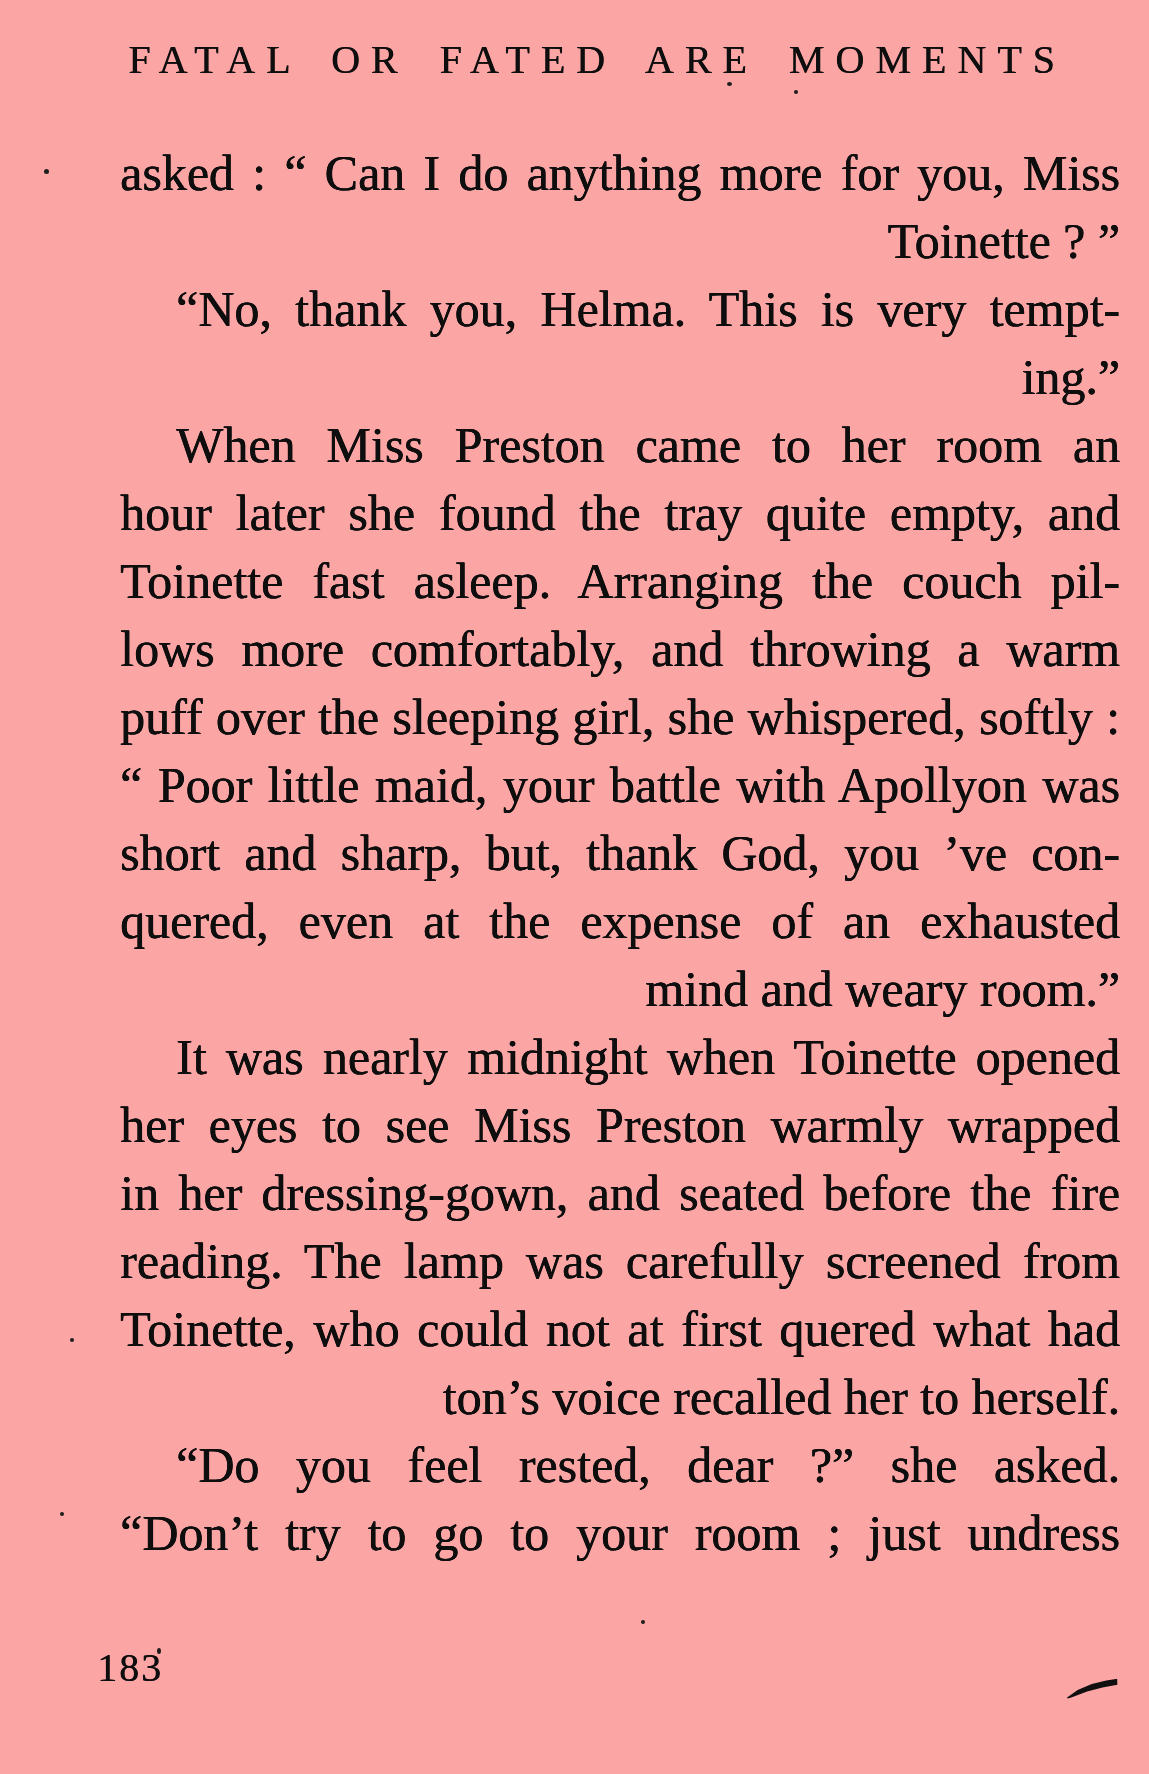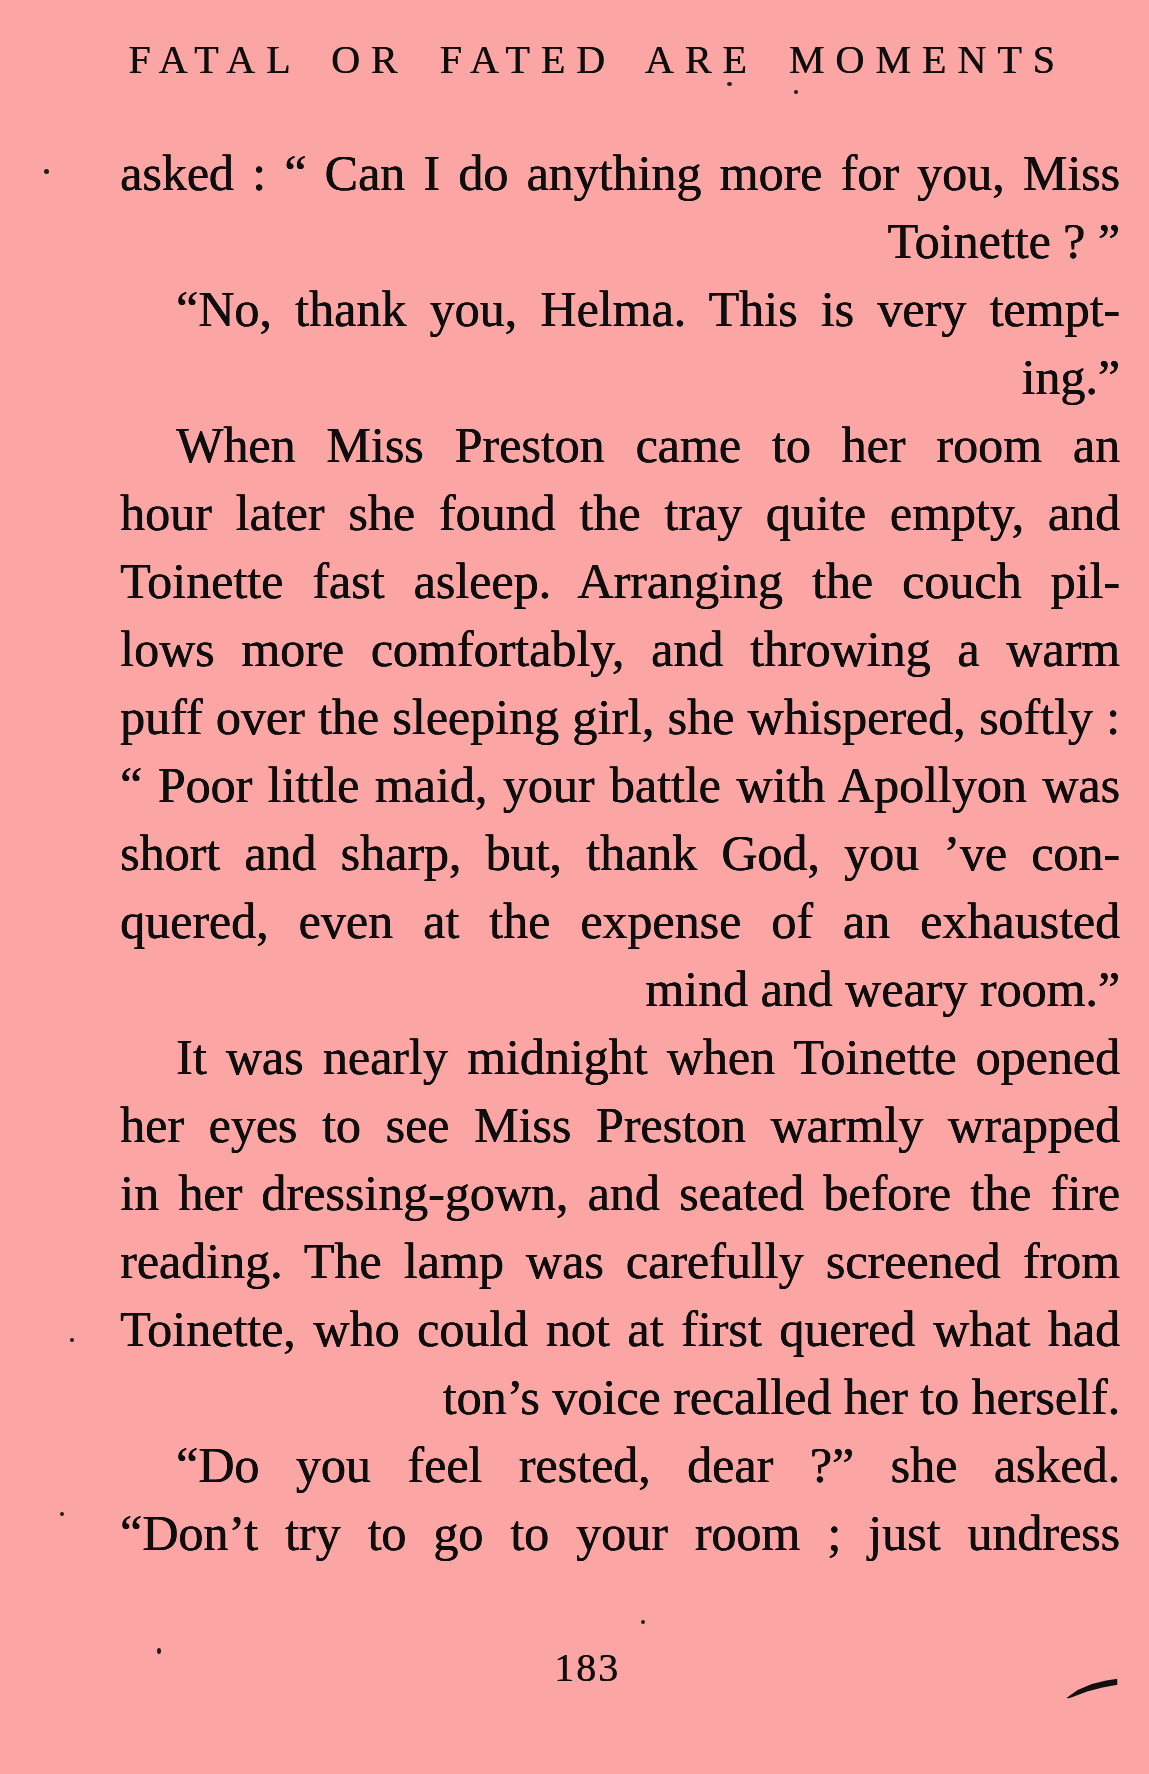--- a/index.html
+++ b/index.html
@@ -43,23 +43,22 @@
   .line { text-align: right; }
   .line.j {
     text-align: justify;
     text-align-last: justify;
   }
   .line.ind { padding-left: 56px; }
   
   .folio {
     position: absolute;
     top: 1644px;
-    left: 87px;
+    left: 97px;
     width: 1000px;
-    text-align: center;
     font-size: 40px;
     letter-spacing: 2px;
     text-shadow: 0.5px 0 0 currentColor;
   }
   
   .speck {
     position: absolute;
     background: #1d1d1d;
     border-radius: 50%;
   }

